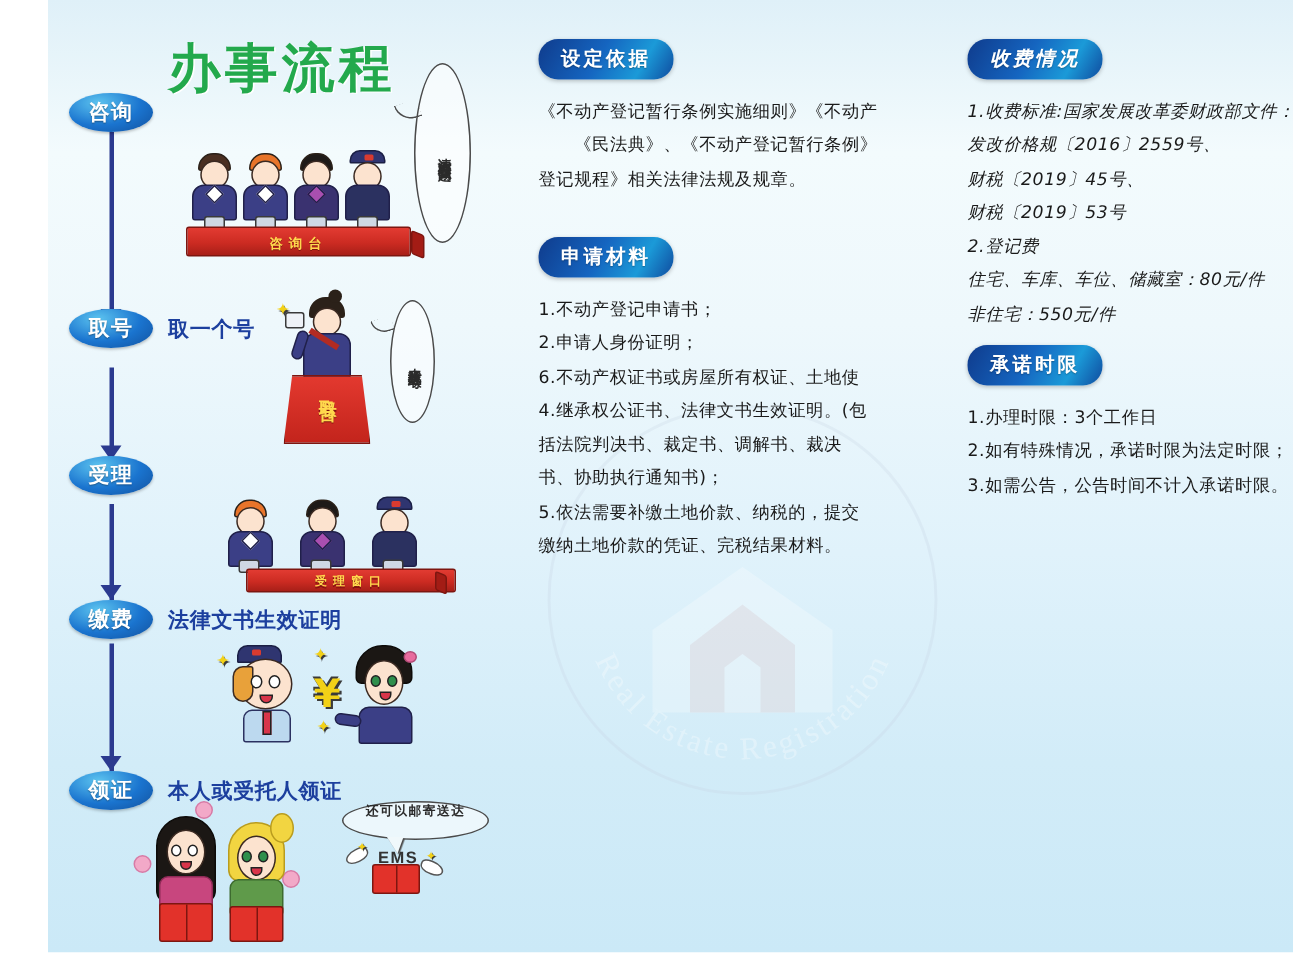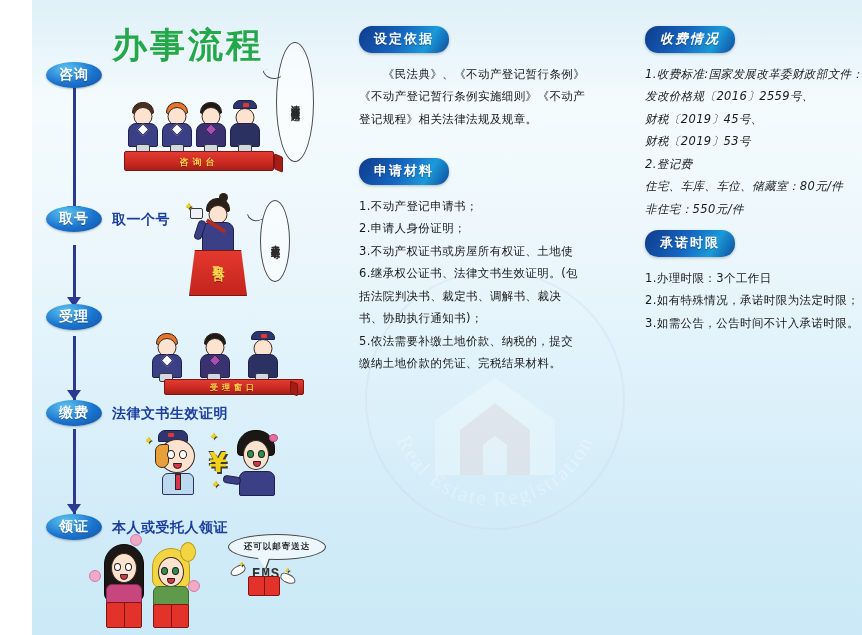--- a/index.html
+++ b/index.html
@@ -163,21 +163,21 @@
     border-left:1.6px solid #4a4a4a;
     border-bottom:1.6px solid #4a4a4a;
     border-radius:0 0 0 14px;
     transform: rotate(-18deg);
   }
   .bubble-h {
     position:absolute;
     border:1.6px solid #4a4a4a;
     border-radius:50%;
     background: rgba(255,255,255,.6);
-    display:flex; align-items:center; justify-content:center;
+    display:flex; align-items:flex-start; justify-content:center;
   }
   .bubble-h span{
     font-size:8.5px;font-weight:bold;color:#2b2b2b;letter-spacing:1px;
   }
 
   .ticket-stand {
     position:absolute;
     background: linear-gradient(to bottom,#e3392f,#c3241c);
     border:1.4px solid #7d1610;
     clip-path: polygon(10% 0, 90% 0, 100% 100%, 0 100%);
@@ -212,22 +212,22 @@
   .book:before{
     content:"";position:absolute;left:50%;top:0;width:1.3px;height:100%;
     background:#7d1610;
   }
   .wing{
     position:absolute;width:16px;height:9px;
     border:1.3px solid #555;border-radius:60% 40% 50% 50%;
     background:#fff;
   }
   .ems-label{
-    position:absolute;font-size:14px;font-weight:bold;color:#333;
-    font-family:Liberation Mono, monospace; letter-spacing:1px;
+    position:absolute;font-size:11px;font-weight:bold;color:#333;
+    font-family:Liberation Sans, sans-serif; letter-spacing:1px;
   }
 
   
   .panel { position:absolute; }
   .panel-pill {
     display:inline-block;
     padding: 4px 15px 5px;
     border-radius: 13px;
     background: linear-gradient(120deg, #0f3b8c 0%, #1565c0 45%, #1b9ad8 75%, #0f4a9e 100%);
     color: #fff;
@@ -448,33 +448,33 @@
     <div class="wing" style="left:16px; top:32px; transform:rotate(-26deg);"></div>
     <div class="wing" style="left:66px; top:40px; transform:rotate(22deg) scaleX(-1);"></div>
     <div class="book" style="left:34px; top:42px; width:32px; height:20px;"></div>
     <div class="sparkle" style="left:24px;top:26px;font-size:8px;">✦</div>
     <div class="sparkle" style="left:70px;top:32px;font-size:8px;">✦</div>
   </div>
 
   <div class="panel" style="left:327px; top:26px; width:245px;">
     <div class="panel-pill">设定依据</div>
     <div class="panel-body">
+      <p>《不动产登记暂行条例实施细则》《不动产</p>
       <p>　　《民法典》、《不动产登记暂行条例》</p>
-      <p>《不动产登记暂行条例实施细则》《不动产</p>
       <p>登记规程》相关法律法规及规章。</p>
     </div>
   </div>
 
   <div class="panel" style="left:327px; top:158px; width:250px;">
     <div class="panel-pill">申请材料</div>
     <div class="panel-body">
       <p>1.不动产登记申请书；</p>
       <p>2.申请人身份证明；</p>
-      <p>3.不动产权证书或房屋所有权证、土地使</p>
-      <p>6.继承权公证书、法律文书生效证明。(包</p>
+      <p>6.不动产权证书或房屋所有权证、土地使</p>
+      <p>4.继承权公证书、法律文书生效证明。(包</p>
       <p>括法院判决书、裁定书、调解书、裁决</p>
       <p>书、协助执行通知书)；</p>
       <p>5.依法需要补缴土地价款、纳税的，提交</p>
       <p>缴纳土地价款的凭证、完税结果材料。</p>
     </div>
   </div>
 
   <div class="panel" style="left:613px; top:26px; width:245px;font-style:italic;">
     <div class="panel-pill">收费情况</div>
     <div class="panel-body">

